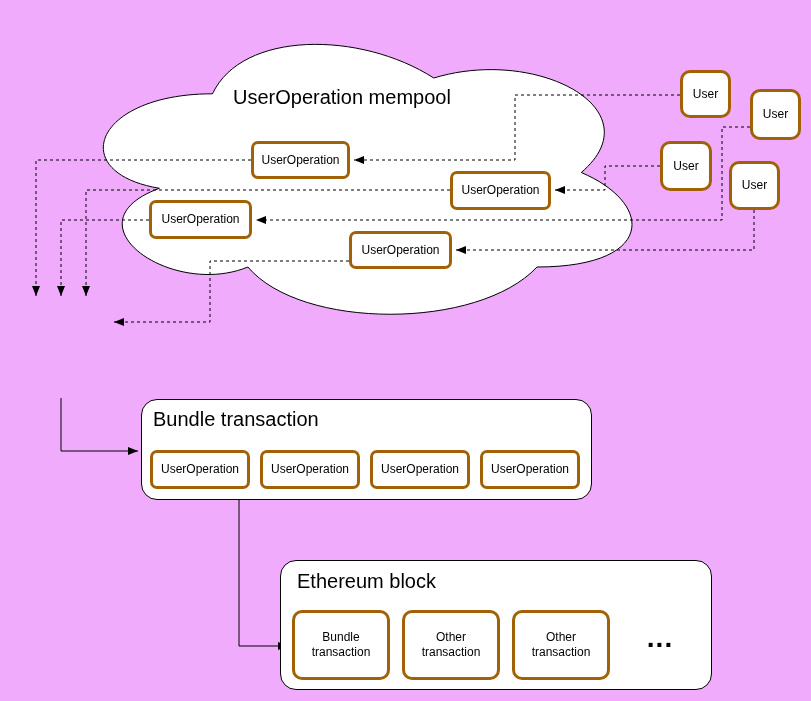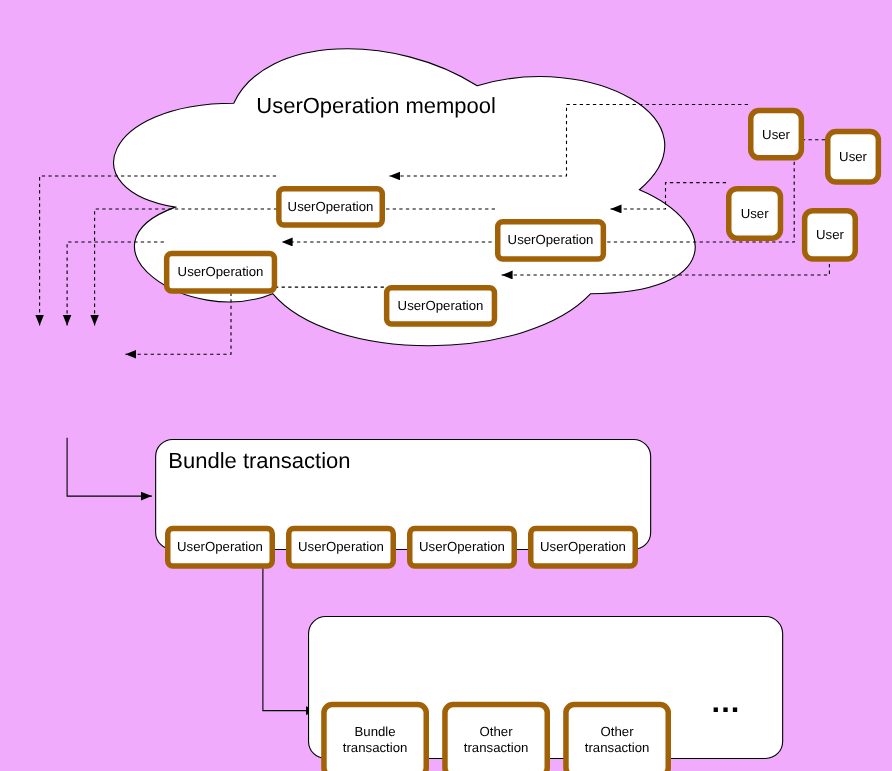--- a/index.html
+++ b/index.html
@@ -17,30 +17,29 @@
     left: 0; top: 0;
     width: 811px; height: 701px;
   }
   .edge { fill: none; stroke: #000000; stroke-width: 1; }
   .dashed { stroke-dasharray: 3 3; }
   .cloud { fill: #ffffff; stroke: #000000; stroke-width: 1; }
   .node {
     position: absolute;
     box-sizing: border-box;
     background: #ffffff;
-    border: 5px solid #a16207;
+    border: 3px solid #a16207;
     border-radius: 7px;
     display: flex;
     align-items: center;
     justify-content: center;
     text-align: center;
     font-size: 12px;
     line-height: 1.25;
     color: #000000;
-    margin-top: 28px;
   }
   .user-node, .eth-node { border-radius: 10px; }
   .big-round { border-radius: 16px; }
   .container-box {
     position: absolute;
     box-sizing: border-box;
     background: #ffffff;
     border: 1px solid #000000;
     border-radius: 16px;
   }
@@ -136,20 +135,21 @@
     <span>UserOperation</span>
   </div>
   <div class="node" style="left:370px; top:450px; width:100px; height:39px;">
     <span>UserOperation</span>
   </div>
   <div class="node" style="left:480px; top:450px; width:100px; height:39px;">
     <span>UserOperation</span>
   </div>
 
   <div class="container-box" style="left:280px; top:560px; width:432px; height:130px;"></div>
+  <div class="title-label" style="left:297px; top:571px;">Ethereum block</div>
   <div class="node eth-node" style="left:292px; top:610px; width:98px; height:70px; padding:0 14px;">
     <span>Bundle transaction</span>
   </div>
   <div class="node eth-node" style="left:402px; top:610px; width:98px; height:70px; padding:0 14px;">
     <span>Other transaction</span>
   </div>
   <div class="node eth-node" style="left:512px; top:610px; width:98px; height:70px; padding:0 14px;">
     <span>Other transaction</span>
   </div>
   <div class="ellipsis-label" style="left:640px; top:618px; width:40px; height:40px;">...</div>

